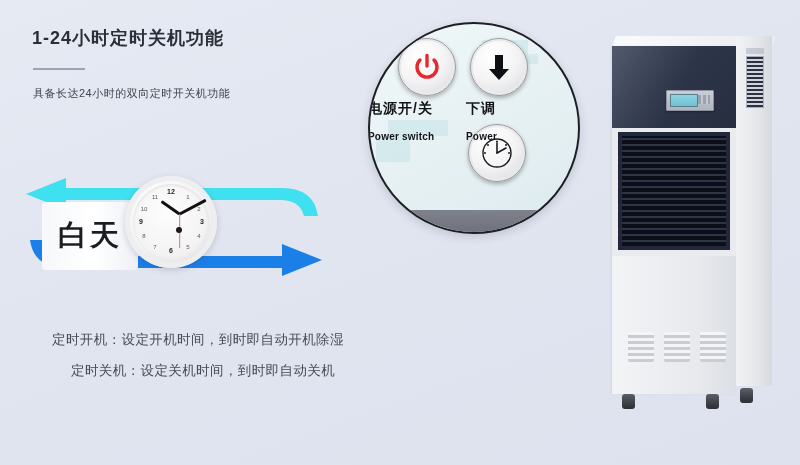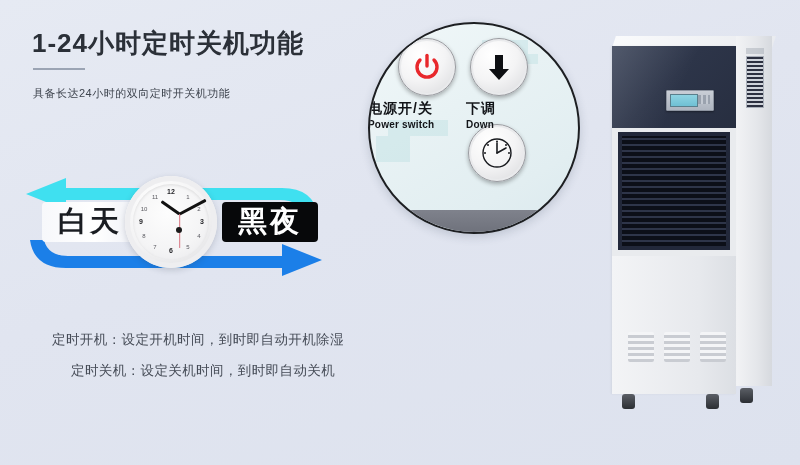--- a/index.html
+++ b/index.html
@@ -9,37 +9,37 @@
     background:#e3e7f1;
   }
   #stage{
     position:relative;width:800px;height:465px;overflow:hidden;
     background:linear-gradient(160deg,#e6eaf3 0%,#e1e5f0 45%,#dde2ee 100%);
   }
 
   
   .title{
     position:absolute;left:32px;top:26px;
-    font-size:26px;font-weight:bold;color:#2b3038;
+    font-size:18px;font-weight:bold;color:#2b3038;
     letter-spacing:1px;white-space:nowrap;
   }
   .divider{
     position:absolute;left:33px;top:68px;width:52px;height:2px;
     background:#9ba4b4;
   }
   .subtitle{
     position:absolute;left:33px;top:86px;
     font-size:11px;color:#3d434d;white-space:nowrap;letter-spacing:.5px;
   }
 
   
   .cycle{position:absolute;left:4px;top:172px;width:340px;height:112px;}
   .cycle svg{position:absolute;left:0;top:0;}
   .pill{
-    position:absolute;height:40px;border-radius:4px;
+    position:absolute;height:68px;border-radius:4px;
     display:flex;align-items:center;justify-content:center;
     font-size:29px;font-weight:bold;letter-spacing:3px;
   }
   .pill-day{
     left:38px;top:30px;width:96px;
     background:linear-gradient(90deg,#f7f8fb 0%,#ffffff 55%,#eef0f6 100%);
     color:#1a1d22;
   }
   .pill-night{
     left:218px;top:30px;width:96px;
@@ -94,21 +94,21 @@
     border:1.5px solid #9a9ba0;
     display:flex;align-items:center;justify-content:center;
   }
   .btn-power{left:28px;top:14px;width:56px;height:56px;}
   .btn-down{left:100px;top:14px;width:56px;height:56px;}
   .btn-timer{left:98px;top:100px;width:56px;height:56px;}
   .lbl{
     position:absolute;white-space:nowrap;color:#121418;
   }
   .lbl-cn{font-size:14px;font-weight:bold;letter-spacing:1px;}
-  .lbl-en{font-size:10px;font-weight:bold;letter-spacing:.2px;margin-top:1px;}
+  .lbl-en{font-size:10px;font-weight:bold;letter-spacing:.2px;margin-top:13px;}
   .lbl-power{left:-2px;top:76px;width:116px;}
   .lbl-down{left:96px;top:76px;width:66px;}
   .lbl-timer{left:76px;top:162px;width:104px;}
 
   
   .unit{position:absolute;left:600px;top:28px;width:180px;height:400px;}
   .unit-front{
     position:absolute;left:12px;top:18px;width:124px;height:348px;
     background:#e9ebee;
     box-shadow:-1px 0 2px rgba(0,0,0,.06);
@@ -192,21 +192,20 @@
   <div class="subtitle">具备长达24小时的双向定时开关机功能</div>
 
   <div class="cycle">
     <svg width="340" height="112" viewBox="0 0 340 112">
       <path d="M 62 16 L 278 16 Q 310 16 314 44 L 300 44 Q 296 28 276 28 L 62 28 Z" fill="#3fe0f0"></path>
       <path d="M 62 6 L 62 38 L 22 22 Z" fill="#3fe0f0"></path>
       <path d="M 278 96 L 62 96 Q 30 96 26 68 L 40 68 Q 44 84 64 84 L 278 84 Z" fill="#1b7fe8"></path>
       <path d="M 278 104 L 278 72 L 318 88 Z" fill="#1b7fe8"></path>
     </svg>
     <div class="pill pill-day">白天</div>
-    <div class="pill pill-night">黑夜</div>
   </div>
 
   <div class="clock">
     <div class="clock-face">
       <div class="cnum major" style="left:33px;top:4px;">12</div>
       <div class="cnum" style="left:50px;top:9px;">1</div>
       <div class="cnum" style="left:61px;top:21px;">2</div>
       <div class="cnum major" style="left:64px;top:34px;">3</div>
       <div class="cnum" style="left:61px;top:48px;">4</div>
       <div class="cnum" style="left:50px;top:59px;">5</div>
@@ -255,21 +254,21 @@
         <circle cx="5" cy="17" r="1" fill="#1a1c20"></circle>
       </svg>
     </div>
 
     <div class="lbl lbl-power">
       <div class="lbl-cn">电源开/关</div>
       <div class="lbl-en">Power switch</div>
     </div>
     <div class="lbl lbl-down">
       <div class="lbl-cn">下调</div>
-      <div class="lbl-en">Down</div>
+      <div class="lbl-en">Power</div>
     </div>
 
     <div class="panel-base"></div>
   </div>
 
   <div class="unit">
     <div class="unit-side-top"></div>
     <div class="unit-side"></div>
     <div class="unit-front"></div>
     <div class="top-dark"></div>

